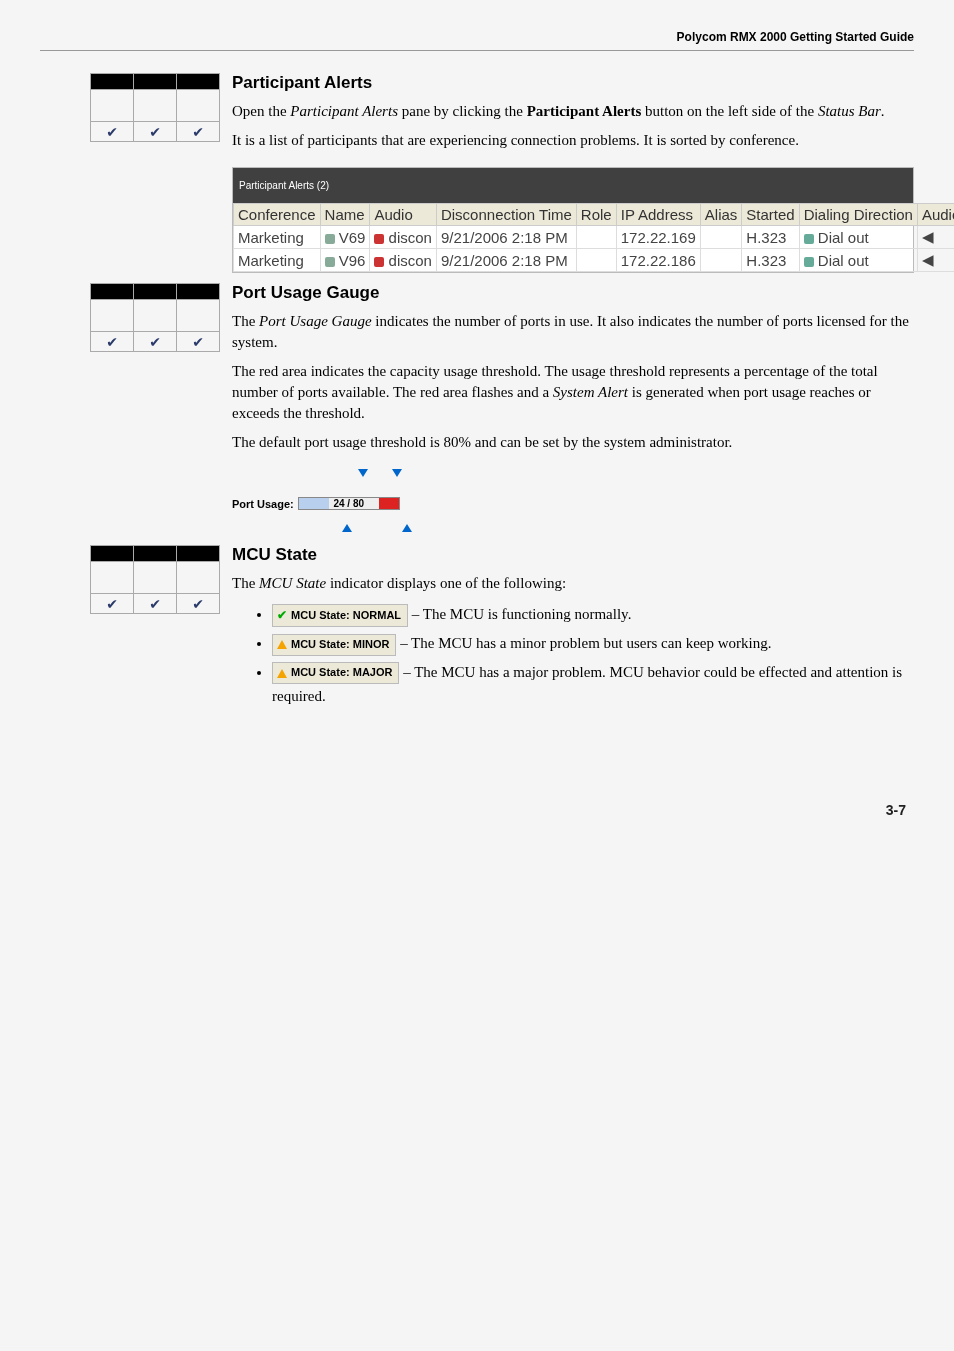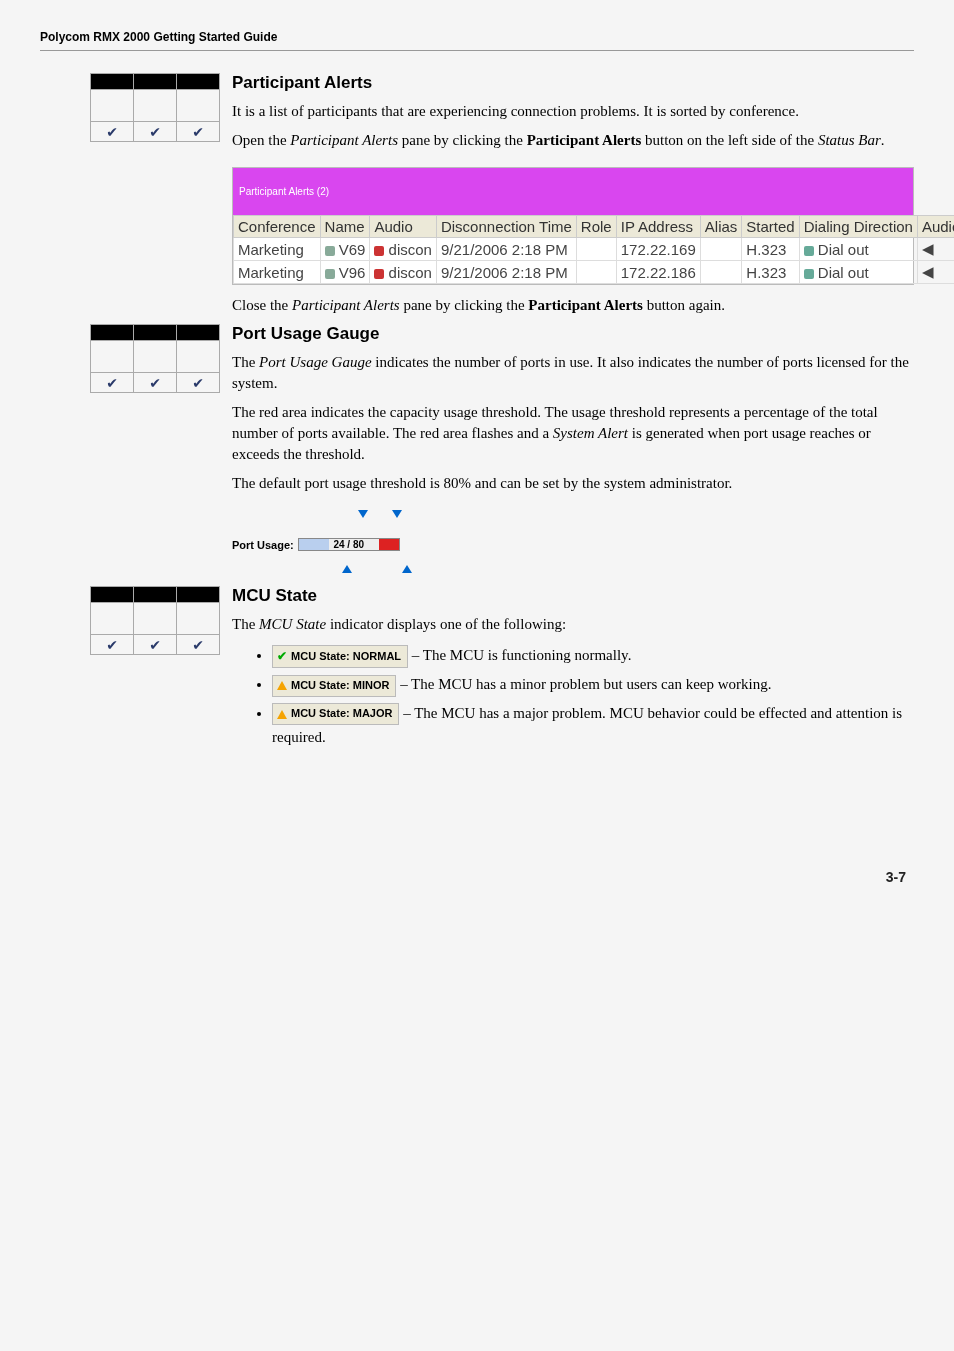--- a/index.html
+++ b/index.html
@@ -5,20 +5,21 @@
   * { box-sizing: border-box; margin: 0; padding: 0; }
   body {
     background: #f5f5f5;
     padding: 30px 40px 30px 40px;
     font-family: Georgia, 'Times New Roman', serif;
     color: #000;
     width: 954px;
     min-height: 1351px;
   }
   .header {
+    text-align: right;
     font-family: Arial, Helvetica, sans-serif;
     font-weight: bold;
     font-size: 12px;
     padding-bottom: 6px;
     border-bottom: 1px solid #999;
     margin-bottom: 22px;
   }
   .content {
     padding-left: 50px;
   }
@@ -69,24 +70,24 @@
   }
   .body-text .italic { font-style: italic; }
   .body-text .bold { font-weight: bold; }
   .screenshot-wide {
     border: 1px solid #bbb;
     background: #fff;
     margin: 6px 0 10px 0;
     font-family: Arial, sans-serif;
   }
   .ss-titlebar {
-    background: #d946ef;
+    background: #404040;
     color: #fff;
     font-size: 10px;
-    padding: 18px 6px;
+    padding: 12px 6px;
   }
   .ss-table {
     border-collapse: collapse;
     width: 100%;
     font-size: 15px;
   }
   .ss-table th {
     background: #ece9d8;
     border: 1px solid #ccc;
     padding: 2px 4px;
@@ -196,21 +197,21 @@
     font-size: 15px;
     line-height: 1.6;
   }
   ul.bullets li { margin-bottom: 4px; }
   .page-num {
     text-align: right;
     font-family: Arial, sans-serif;
     font-weight: bold;
     font-size: 14px;
     color: #222;
-    margin-top: 116px;
+    margin-top: 90px;
     padding-right: 8px;
   }
   .after-section {
     margin-left: 142px;
   }
   .sep { height: 1px; background: transparent; margin: 6px 0; }
 </style>
 </head>
 <body>
 
@@ -235,24 +236,24 @@
           </tr>
       <tr class="checks">
         <td>✔</td>
         <td>✔</td>
         <td>✔</td>
       </tr>
     </tbody>
       </table>
     <div class="section-body">
       <div class="section-title">Participant Alerts</div>
-      <p class="body-text">It is a list of participants that are experiencing connection problems. It is sorted by conference.</p>
       <p class="body-text">
         <span>Open the </span><span class="italic">Participant Alerts</span><span> pane by clicking the </span><span class="bold">Participant Alerts</span><span> button on the left side of the </span><span class="italic">Status Bar</span><span>.</span>
       </p>
+      <p class="body-text">It is a list of participants that are experiencing connection problems. It is sorted by conference.</p>
     </div>
   </div>
 
   <div class="after-section">
     <div class="screenshot-wide">
       <div class="ss-titlebar">Participant Alerts (2)</div>
       <table class="ss-table">
         <thead>
             <tr id="pa-cols">
               <th>Conference</th>
@@ -298,23 +299,20 @@
               <td><span class="ss-icon" style="background: rgb(102, 170, 153);"></span> Dial out</td>
               <td>◀</td>
               <td>▣</td>
               <td></td>
               <td></td>
             </tr>
           </tbody>
       </table>
     </div>
 
-    <p class="body-text">
-      <span>Close the </span><span class="italic">Participant Alerts</span><span> pane by clicking the </span><span class="bold">Participant Alerts</span><span> button again.</span>
-    </p>
   </div>
 
   <div class="section">
     <table class="mini-table">
       <tbody>
           <tr class="black">
             <td></td>
             <td></td>
             <td></td>
           </tr>

